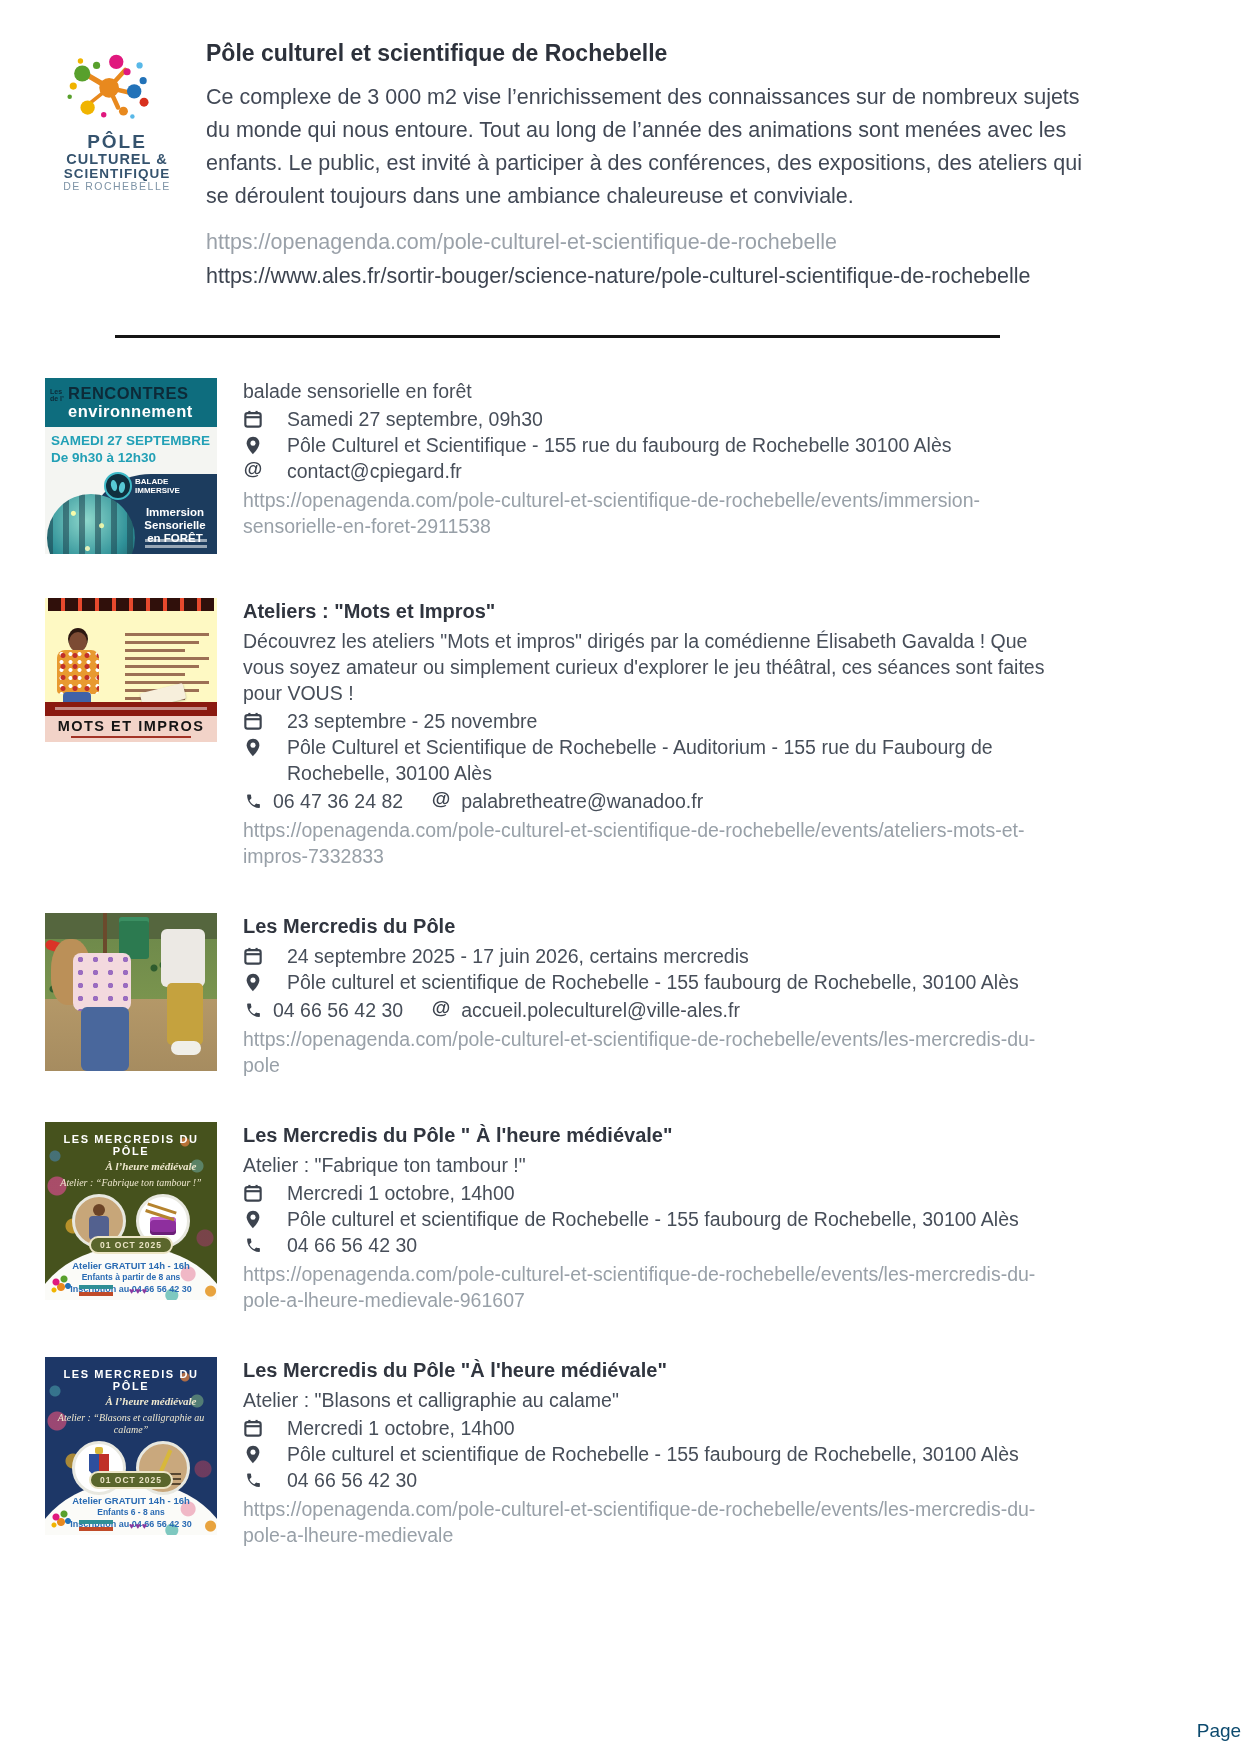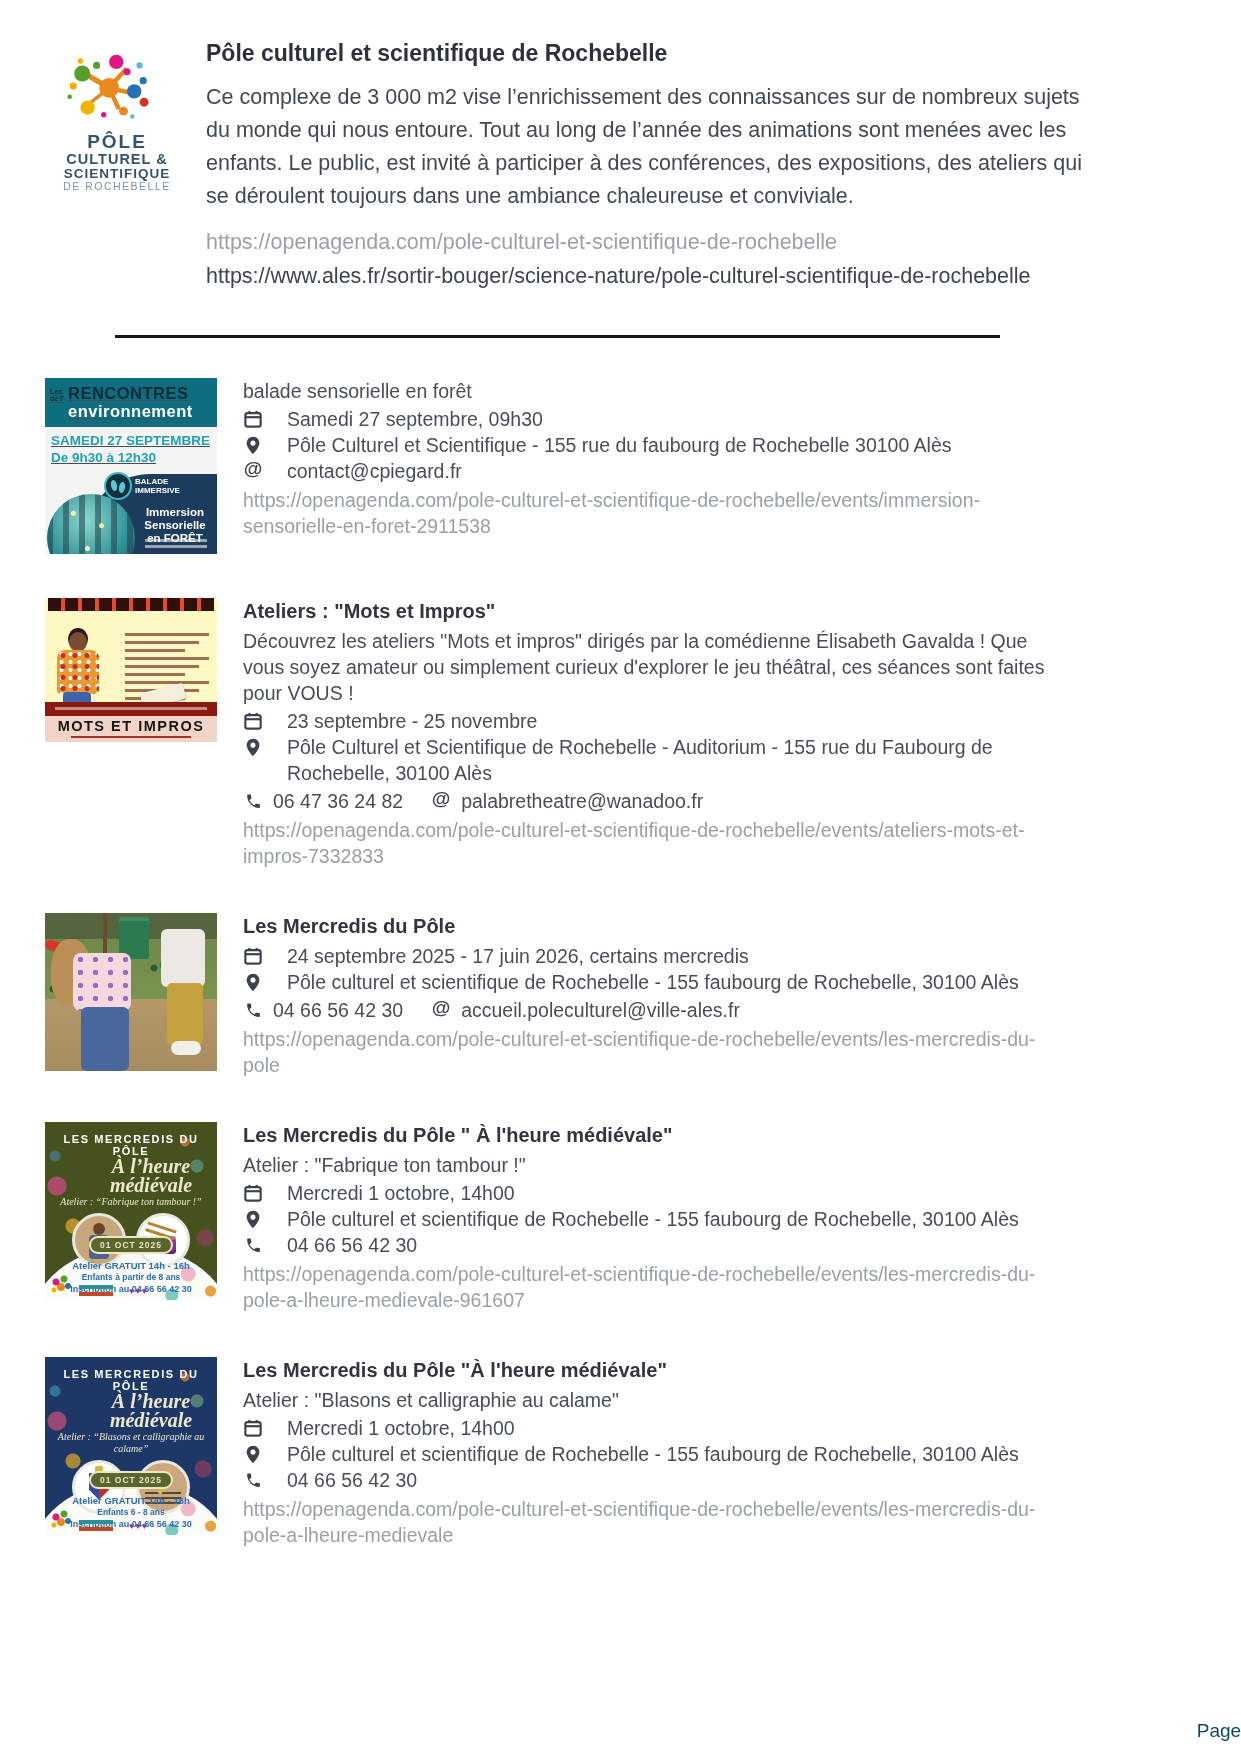--- a/index.html
+++ b/index.html
@@ -35,21 +35,21 @@
   .sub { margin-bottom:2px; }
   .row { display:flex; gap:24px; align-items:flex-start; margin-top:0; }
   .ic { flex:none; width:20px; height:20px; color:#3c434e; display:flex; align-items:center; justify-content:center; margin-top:3px; }
   .ic svg { display:block; }
   .ic.at { font-weight:800; font-size:19px; margin-top:1px; }
   .contact { display:flex; gap:28px; margin-top:2px; }
   .pair { display:flex; gap:10px; align-items:flex-start; }
   .url { color:#98a0a8; margin-top:3px; overflow-wrap:anywhere; }
 
   
-  .p1 { height:176px; background:#f4f5f2;text-decoration:underline; }
+  .p1 { height:176px; background:#f4f5f2; }
   .p1-band { background:#0e6d7e; padding:7px 5px 6px; display:flex; gap:4px; align-items:flex-start; }
   .p1-les { display:flex; flex-direction:column; font-size:7px; line-height:7px; font-weight:700; color:#0d2a38; padding-top:3px; }
   .p1-renc { font-size:16.5px; line-height:17px; font-weight:800; color:#0d2a38; letter-spacing:.5px; }
   .p1-env { font-size:16.5px; line-height:19px; font-weight:800; color:#ffffff; letter-spacing:.5px; }
   .p1-dates { padding:5px 6px 0; font-weight:800; color:#22a0b6; }
   .p1-dates div { font-size:13.5px; line-height:17px; }
   .p1-navy { position:absolute; left:46px; right:0; top:96px; bottom:0; background:#1c3c5e; border-top-left-radius:60px 50px; }
   .p1-badge { position:absolute; top:94px; right:3px; width:110px; display:flex; align-items:center; gap:3px; }
   .p1-feet { width:28px; height:28px; border-radius:50%; background:#10303f; border:2px solid #3fbac8; position:relative; flex:none; }
   .p1-feet::before,.p1-feet::after { content:""; position:absolute; width:6px; height:11px; border-radius:50%; background:#57c8d4; }
@@ -122,21 +122,21 @@
       radial-gradient(circle 4px at 140px 20px, rgba(210,120,60,.8) 0 4px, transparent 5px); }
   .p5 { background-color:#1d3767;
     background-image:
       radial-gradient(circle 9px at 12px 64px, rgba(186,76,118,.8) 0 9px, transparent 10px),
       radial-gradient(circle 7px at 28px 104px, rgba(203,156,44,.8) 0 7px, transparent 8px),
       radial-gradient(circle 6px at 152px 44px, rgba(96,142,120,.8) 0 6px, transparent 7px),
       radial-gradient(circle 8px at 158px 112px, rgba(142,62,92,.7) 0 8px, transparent 9px),
       radial-gradient(circle 5px at 10px 34px, rgba(60,130,150,.8) 0 5px, transparent 6px),
       radial-gradient(circle 4px at 140px 20px, rgba(210,120,60,.8) 0 4px, transparent 5px); }
   .p45-head { margin-top:11px; text-align:center; color:#ffffff; font-weight:800; font-size:11px; letter-spacing:1.6px; position:relative; z-index:2; }
-  .p45-theme { text-align:center; color:#efe8cf; font-family:"Liberation Serif","DejaVu Serif",serif; font-style:italic; font-weight:700; font-size:20px; line-height:19px; position:relative; z-index:2;padding-left:40px; }
+  .p45-theme { text-align:center; color:#efe8cf; font-family:"Liberation Serif","DejaVu Serif",serif; font-style:italic; font-weight:700; font-size:11px; line-height:19px; position:relative; z-index:2;padding-left:40px; }
   .p45-atelier { text-align:center; color:#efe8cf; font-family:"Liberation Serif","DejaVu Serif",serif; font-style:italic; font-size:10px; line-height:12px; margin-top:1px; position:relative; z-index:2; }
   .p45-circles { display:flex; justify-content:center; gap:10px; margin-top:5px; position:relative; z-index:2; }
   .p45-c { width:54px; height:54px; border-radius:50%; border:3px solid #e8e8e0; position:relative; overflow:hidden; }
   .c-drummer { background:#c7a679; }
   .c-drummer::before { content:""; position:absolute; left:18px; top:7px; width:12px; height:12px; border-radius:50%; background:#6b4326; }
   .c-drummer::after  { content:""; position:absolute; left:14px; top:19px; width:20px; height:24px; border-radius:4px; background:#53618f; }
   .c-drum { background:#ffffff; }
   .c-drum::before { content:""; position:absolute; left:11px; top:20px; width:26px; height:18px; border-radius:4px; background:#8e2f9e;
                     box-shadow:inset 0 3px 0 #c569d4, inset 0 -3px 0 #6b1f78; }
   .c-drum::after { content:""; position:absolute; left:8px; top:10px; width:30px; height:3px; background:#b5832e; transform:rotate(18deg); box-shadow:0 7px 0 #b5832e; }

